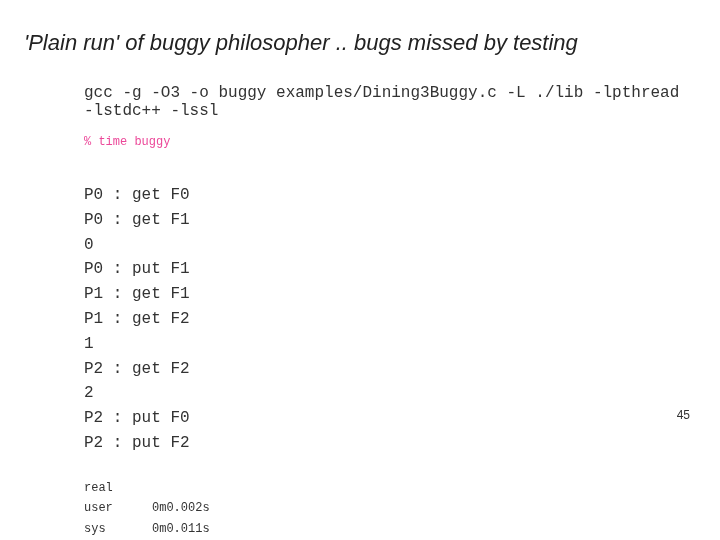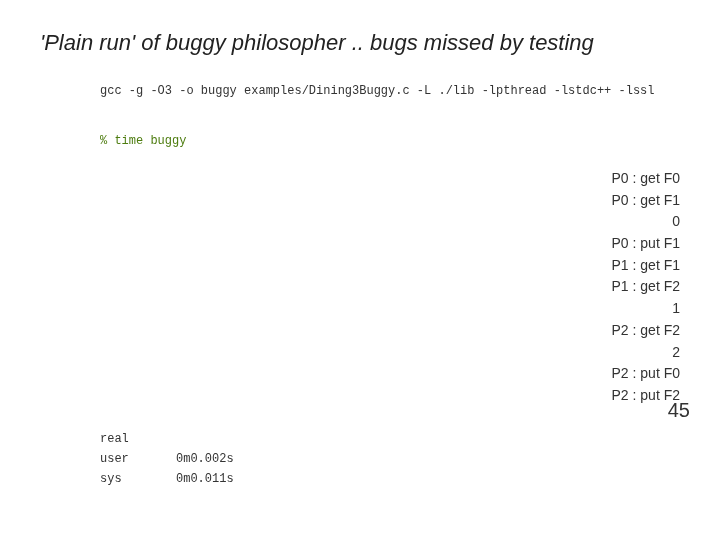--- a/index.html
+++ b/index.html
@@ -14,87 +14,86 @@
       background-color: #ffffff;
       font-family: Arial, sans-serif;
       overflow: hidden;
     }
 
     .slide {
       width: 720px;
       height: 436px;
       background: #ffffff;
       position: relative;
-      padding: 30px 40px 20px 40px;
+      padding: 30px 40px 20px 24px;
     }
 
     .title {
       font-size: 22px;
       font-style: italic;
       color: #222222;
       margin-bottom: 28px;
       font-family: Arial, sans-serif;
       font-weight: normal;
     }
 
     .content-area {
       display: flex;
       flex-direction: column;
       gap: 12px;
       padding-left: 60px;
     }
 
     .compile-cmd {
       font-family: 'Courier New', Courier, monospace;
-      font-size: 12px;
+      font-size: 16px;
       color: #333333;
-      margin-bottom: 24px;
+      margin-bottom: 3px;
     }
 
     .time-cmd {
       font-family: 'Courier New', Courier, monospace;
       font-size: 12px;
-      color: #4d7c0f;
-      margin-bottom: 8px;
+      color: #ec4899;
+      margin-bottom: 22px;
     }
 
     .output-block {
-      font-family: Liberation Sans, sans-serif;
-      font-size: 14px;
+      font-family: Liberation Mono, monospace;
+      font-size: 16px;
       color: #333333;
       line-height: 1.55;
-      text-align: right;
     }
 
     .timing-block {
       font-family: 'Courier New', Courier, monospace;
       font-size: 12px;
       color: #333333;
       line-height: 1.7;
       margin-top: 10px;
     }
 
     .timing-row {
       display: flex;
-      gap: 16px;
+      gap: 8px;
     }
 
     .timing-label {
       width: 60px;
     }
 
     .timing-value {
       width: 80px;
     }
 
     .slide-number {
       position: absolute;
       bottom: 14px;
       right: 30px;
-      font-size: 20px;
+      font-size: 12px;
       color: #333333;
       font-family: Arial, sans-serif;
     }
   </style>
 </head>
 <body>
 
 <div class="slide">
 
   <div class="title">'Plain run' of buggy philosopher .. bugs missed by testing</div>

